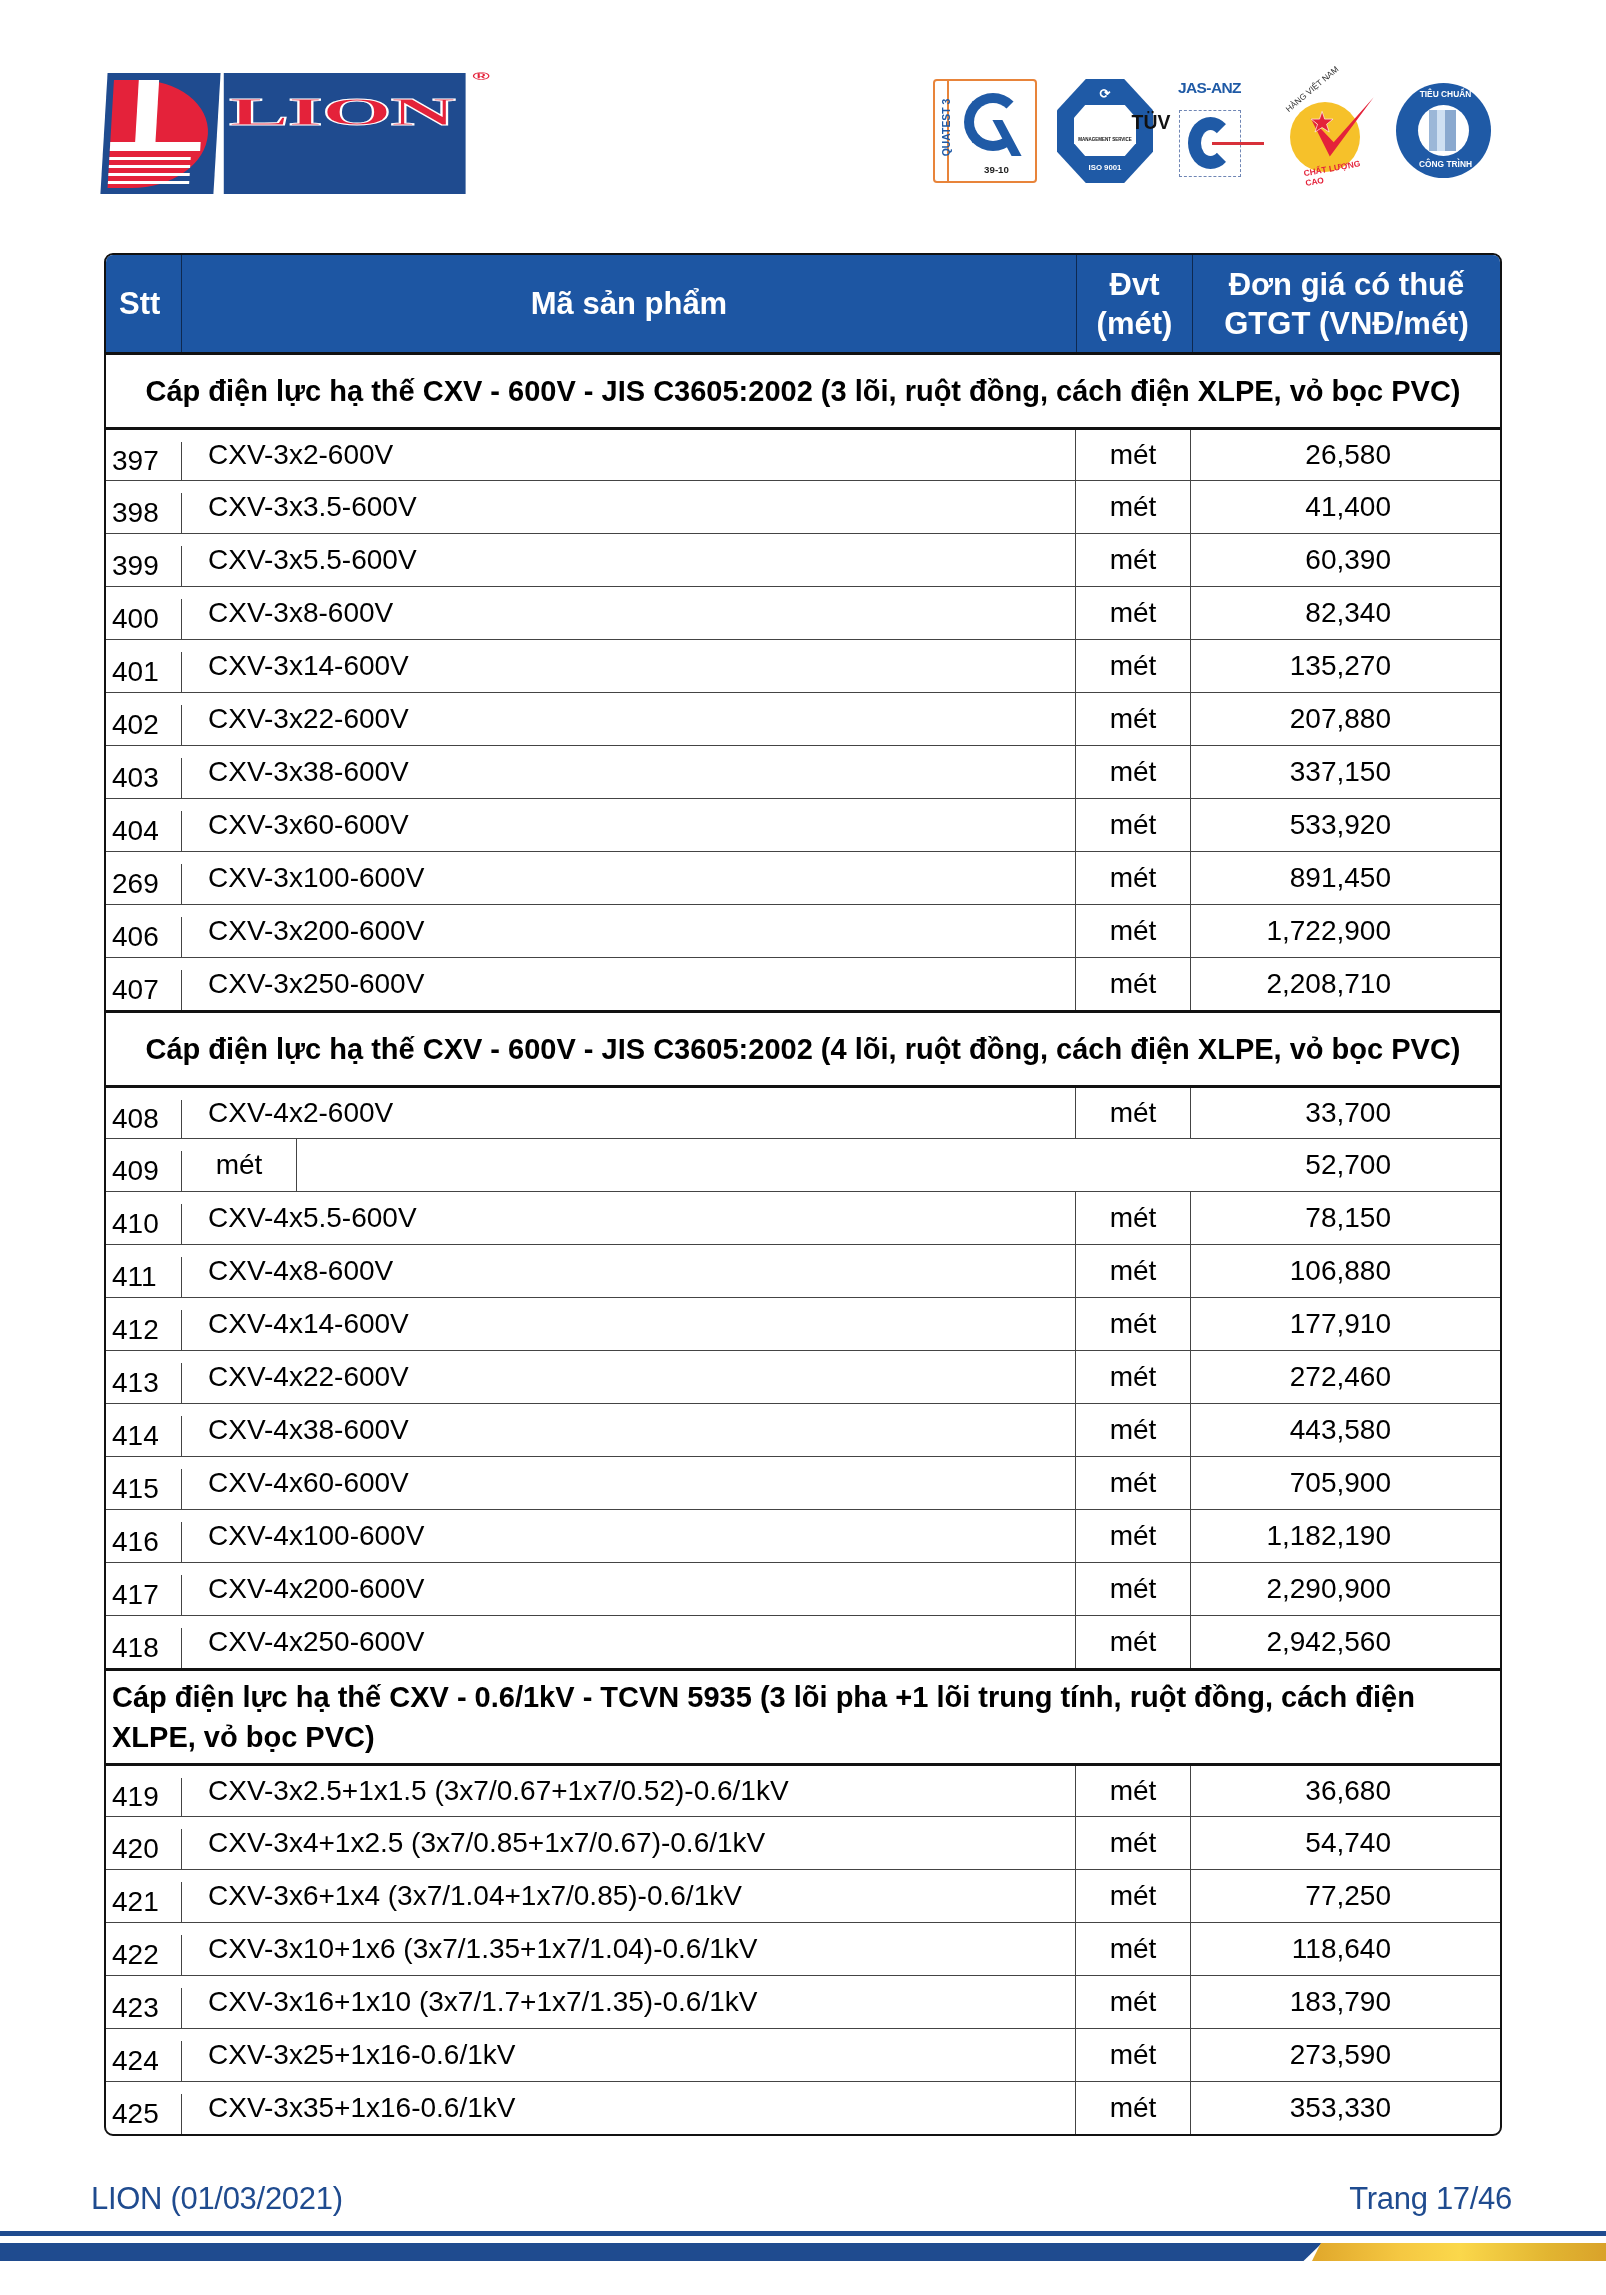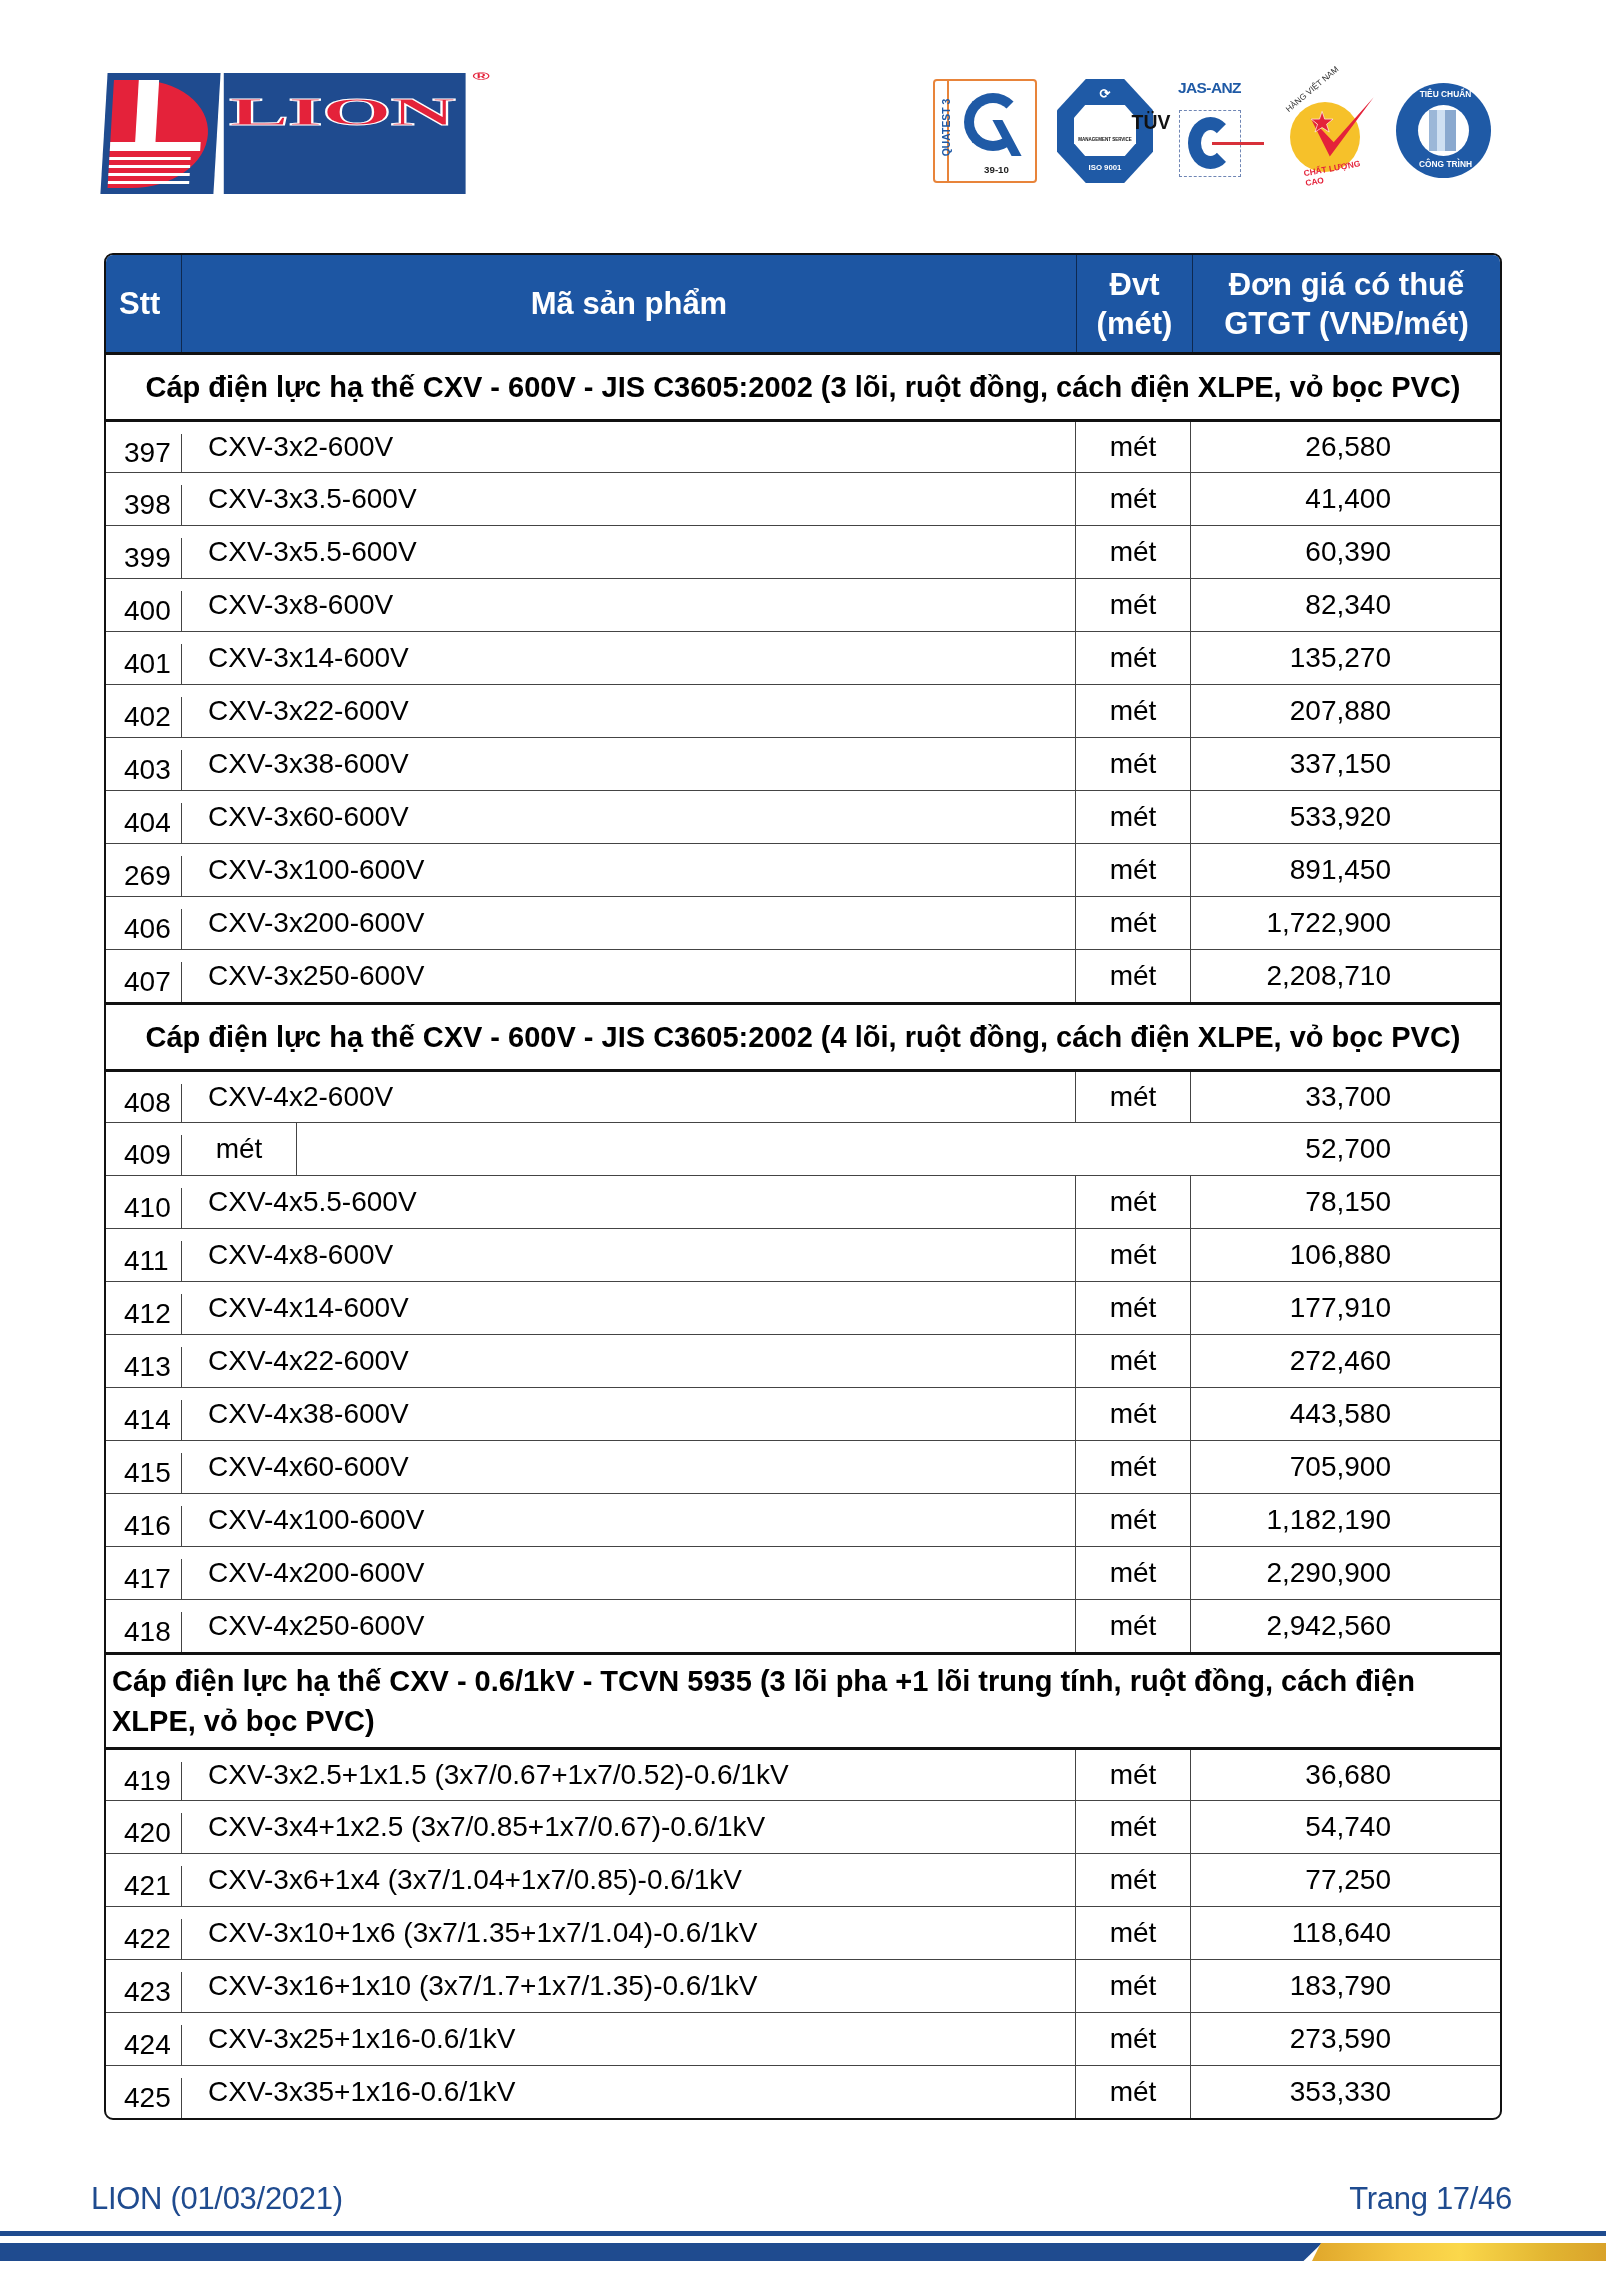--- a/index.html
+++ b/index.html
@@ -77,27 +77,27 @@
   .c-stt { width:76px; flex:none; }
   .c-ma  { width:894px; flex:none; }
   .c-dvt { width:115px; flex:none; }
   .c-gia { flex:1; }
   .head .c-stt { padding-left:13px; box-sizing:border-box; }
   .head .c-ma  { justify-content:center; }
   .head .c-dvt, .head .c-gia { justify-content:center; text-align:center; line-height:39px; flex-direction:column; }
 
   .sect { border-top:3.2px solid #111; padding:0 14.3px; display:flex; align-items:center;
           font-weight:bold; font-size:29px; line-height:40px; box-sizing:border-box; }
-  .sect.one { height:67px; justify-content:center; }
+  .sect.one { height:75px; justify-content:center; }
   .sect.two { height:95px; padding-left:6px; }
 
   .data { height:53px; font-size:28px; }
   .data .c { display:flex; align-items:center; border-right:1.3px solid #444; box-sizing:border-box; }
   .data .c:last-child { border-right:none; }
-  .data .c-stt { padding-left:18px;margin-top:12px; }
+  .data .c-stt { padding-left:6px;margin-top:12px; }
   .data .c-ma  { padding-left:26px; }
   .data .c-dvt { justify-content:center; }
   .data .c-gia { justify-content:flex-end; padding-right:109px; }
 
   
   .foot-left  { position:absolute; left:91px; top:2181px; font-size:31px; color:#1f4b8f; letter-spacing:-0.3px; }
   .foot-right { position:absolute; right:95px; top:2181px; font-size:31px; color:#1f4b8f; letter-spacing:-0.3px; }
   .bar-thin { position:absolute; left:0; top:2231px; width:1607px; height:5.2px; background:#1f4b8f; }
   .bar-blue { position:absolute; left:0; top:2243px; width:1322px; height:18px; background:#1f4b8f;
               clip-path:polygon(0 0,100% 0,98.6% 100%,0 100%); }

